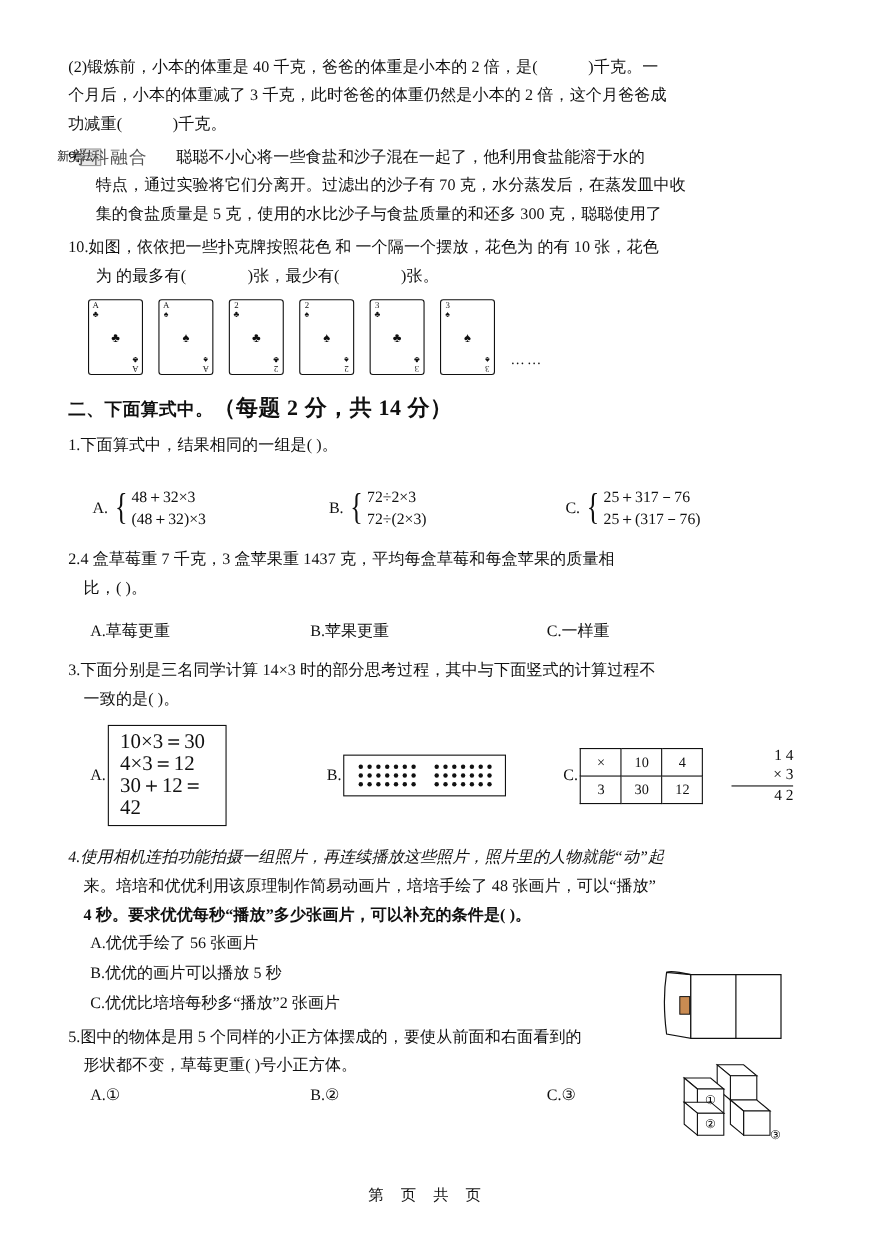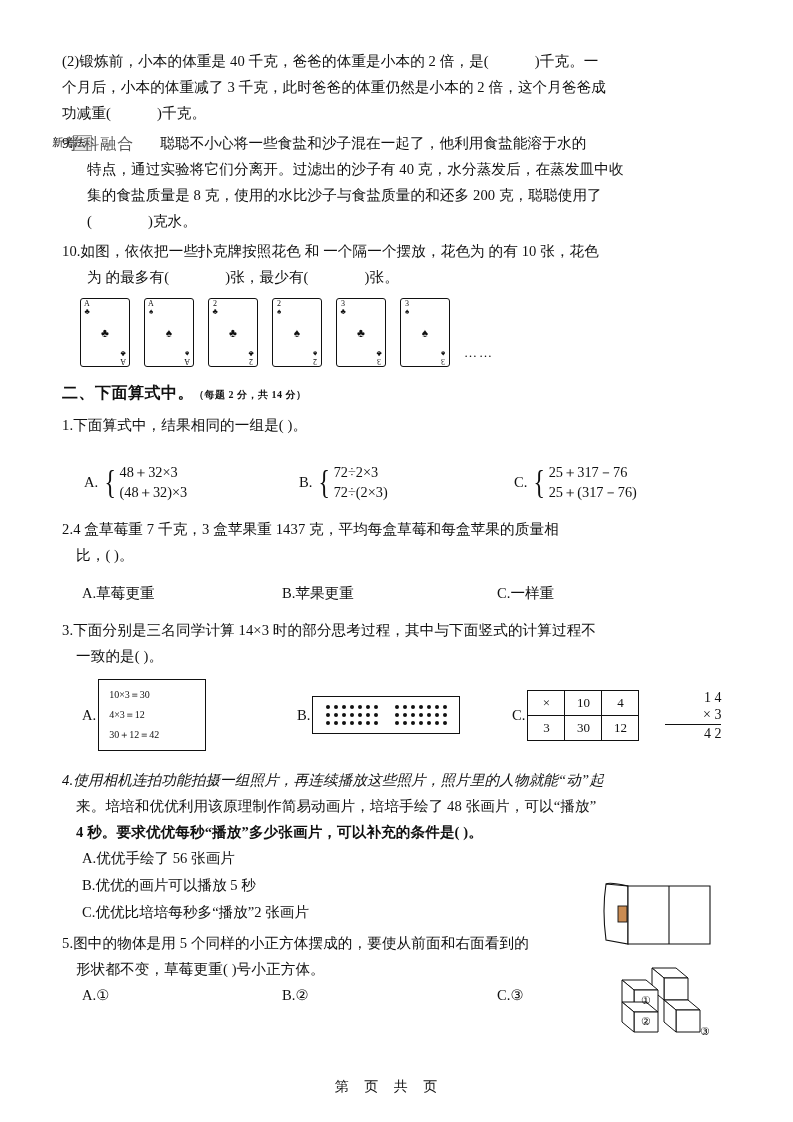--- a/index.html
+++ b/index.html
@@ -117,21 +117,21 @@
     padding-bottom: 6px;
   }
   
   .section-title {
     font-size: 16px;
     font-weight: bold;
     margin: 16px 0 8px 0;
     letter-spacing: 0.5px;
   }
   .section-title .pts {
-    font-size: 10px;
+    font-size: 20px;
   }
   .brace {
     font-size: 34px;
     line-height: 34px;
     margin: 0 1px 0 2px;
     transform: scaleX(0.7);
     display: inline-block;
   }
   .brace-lines {
     display: flex;
@@ -149,21 +149,21 @@
 
   
   .q3row {
     display: flex;
     align-items: center;
     margin: 10px 0 8px 20px;
   }
   .boxA {
     border: 1px solid #111;
     padding: 5px 10px 5px 10px;
-    font-size: 10px;
+    font-size: 19px;
     line-height: 20px;
     width: 86px;
   }
   .labelchar { font-size: 14.6px; margin-right: 2px;}
   .dotsbox {
     border: 1px solid #111;
     width: 148px;
     height: 38px;
     display: flex;
     align-items: center;
@@ -250,25 +250,22 @@
       <div class="q-line">个月后，小本的体重减了 3 千克，此时爸爸的体重仍然是小本的 2 倍，这个月爸爸成</div>
       <div class="q-line">
         <span>功减重(</span><span class="blank-sm"></span><span>)千克。</span>
       </div>
     </div>
 
     <div class="para" style="margin-top:4px;">
       <div class="q-line hang2">
         <span>9.</span><span class="badge">新考法</span><span class="badge-sub">学科融合</span><span>聪聪不小心将一些食盐和沙子混在一起了，他利用食盐能溶于水的</span>
       </div>
-      <div class="q-line" style="margin-left:25px;">特点，通过实验将它们分离开。过滤出的沙子有 40 克，水分蒸发后，在蒸发皿中收</div>
-      <div class="q-line" style="margin-left:25px;">集的食盐质量是 8 克，使用的水比沙子与食盐质量的和还多 200 克，聪聪使用了</div>
-      <div class="q-line" style="margin-left:25px;">
-        <span>(</span><span class="blank-md"></span><span>)克水。</span>
-      </div>
+      <div class="q-line" style="margin-left:25px;">特点，通过实验将它们分离开。过滤出的沙子有 70 克，水分蒸发后，在蒸发皿中收</div>
+      <div class="q-line" style="margin-left:25px;">集的食盐质量是 5 克，使用的水比沙子与食盐质量的和还多 300 克，聪聪使用了</div>
     </div>
 
     <div class="para" style="margin-top:4px;">
       <div class="q-line hang2">
         <span>10.</span><span>如图，依依把一些扑克牌按照花色  和  一个隔一个摆放，花色为  的有 10 张，花色</span>
       </div>
       <div class="q-line" style="margin-left:25px;">
         <span>为  的最多有(</span><span class="blank-md"></span><span>)张，最少有(</span><span class="blank-md"></span><span>)张。</span>
       </div>
       <div class="cards">

